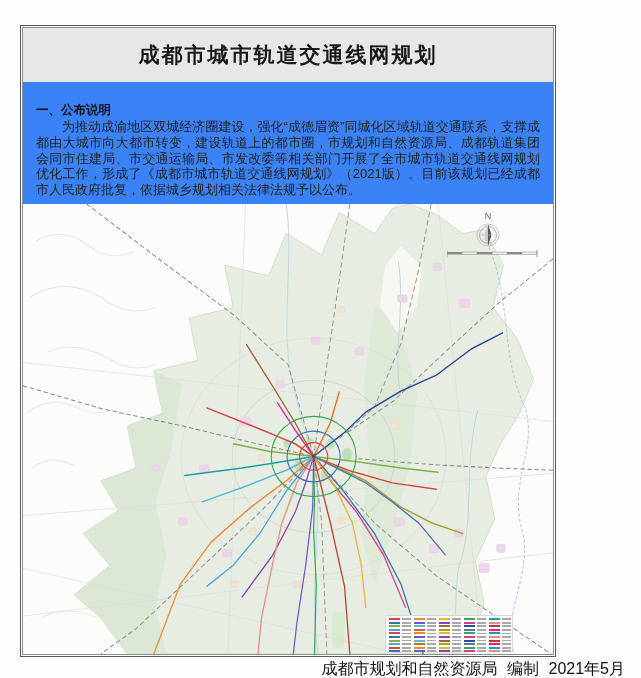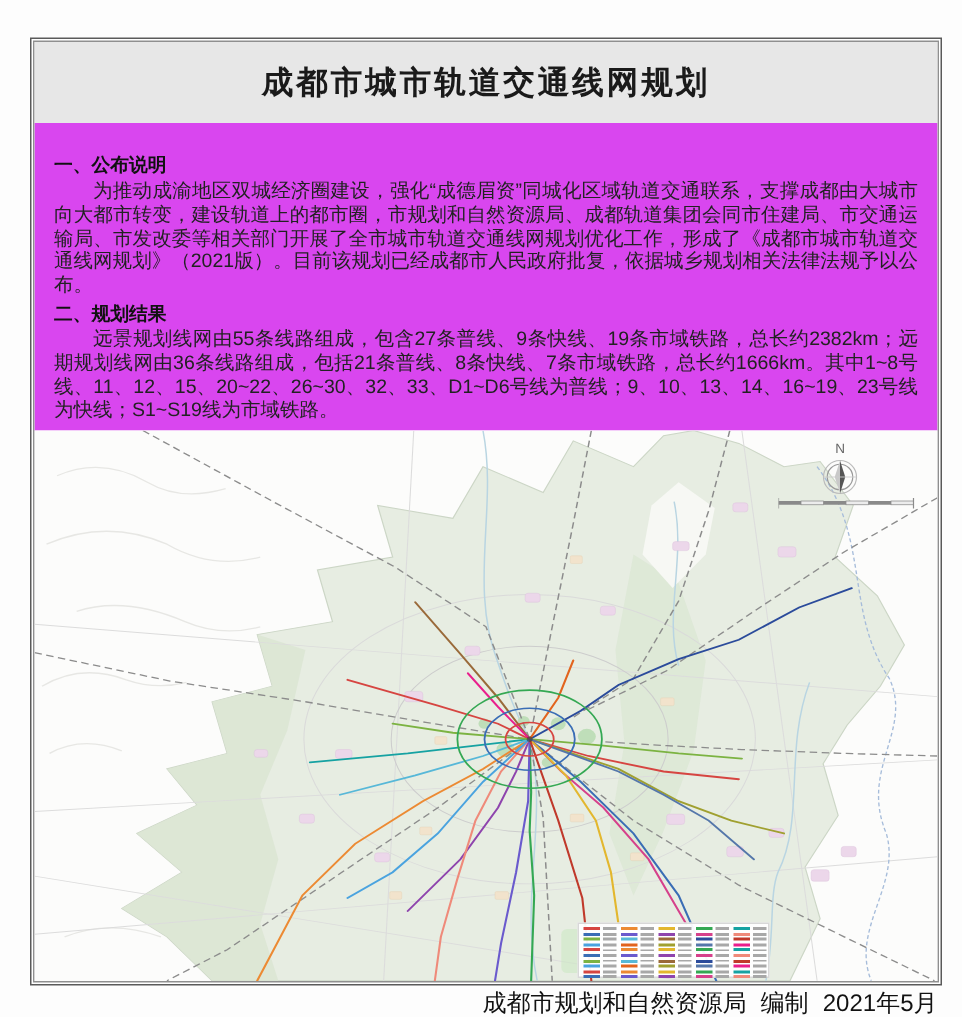--- a/index.html
+++ b/index.html
@@ -1,32 +1,32 @@
 <!DOCTYPE html>
 <html><head>
 <meta charset="utf-8">
 <style>
   * { margin:0; padding:0; box-sizing:border-box; }
   html,body { width:641px; height:678px; background:#fdfdfd; overflow:hidden;
               font-family:"Liberation Sans","DejaVu Sans",sans-serif; }
   .page { position:relative; width:641px; height:678px; }
 
   
-  .frame-outer { position:absolute; left:20px; top:25px; width:608px; height:632px;
+  .frame-outer { position:absolute; left:20px; top:25px; width:536px; height:632px;
                  border:1.5px solid #5a5a5a; background:#fff; padding:1px; }
   .frame-inner { width:100%; height:100%; border:1px solid #8f8f8f;
                  display:flex; flex-direction:column; overflow:hidden; background:#fff; }
 
   
   .title-band { height:54px; background:#e7e7e7; flex:0 0 54px;
                 display:flex; align-items:center; justify-content:center; }
   .title-band h1 { font-size:21px; font-weight:bold; color:#1a1a1a; letter-spacing:2px; }
 
   
-  .content { padding:21px 13px 2px 13px; color:#222; background:#d946ef; }
+  .content { padding:21px 13px 2px 13px; color:#222; background:#3b82f6; }
   .section .heading { font-size:12.5px; font-weight:bold; line-height:15px; color:#111; }
   .section .body { font-size:13px; line-height:15.8px; text-align:justify;
                    text-indent:2em; margin:1px 0 4px 0; color:#222; }
 
   
   .map-area { position:relative; flex:1 1 auto; overflow:hidden; background:#fcfcfb; }
   .map-area svg.basemap { position:absolute; left:0; top:0; width:100%; height:100%; }
 
   .compass { position:absolute; right:51px; top:8px; width:28px; text-align:center; }
   .compass .n { font-size:9px; color:#666; line-height:9px; }
@@ -54,24 +54,20 @@
     <div class="frame-inner">
 
       <div class="title-band">
         <h1>成都市城市轨道交通线网规划</h1>
       </div>
 
       <div class="content">
         <div class="section">
           <div class="heading">一、公布说明</div>
           <p class="body">为推动成渝地区双城经济圈建设，强化“成德眉资”同城化区域轨道交通联系，支撑成都由大城市向大都市转变，建设轨道上的都市圈，市规划和自然资源局、成都轨道集团会同市住建局、市交通运输局、市发改委等相关部门开展了全市城市轨道交通线网规划优化工作，形成了《成都市城市轨道交通线网规划》（2021版）。目前该规划已经成都市人民政府批复，依据城乡规划相关法律法规予以公布。</p>
-        </div>
-        <div class="section">
-          <div class="heading">二、规划结果</div>
-          <p class="body">远景规划线网由55条线路组成，包含27条普线、9条快线、19条市域铁路，总长约2382km；远期规划线网由36条线路组成，包括21条普线、8条快线、7条市域铁路，总长约1666km。其中1~8号线、11、12、15、20~22、26~30、32、33、D1~D6号线为普线；9、10、13、14、16~19、23号线为快线；S1~S19线为市域铁路。</p>
         </div>
       </div>
 
       <div class="map-area">
         <svg class="basemap" viewBox="0 0 600 426" preserveAspectRatio="none">
 
           <g stroke="#e7e7e4" fill="none" stroke-width="1">
             <path d="M15,35 q30,-15 60,5 q22,15 52,5"></path>
             <path d="M8,88 q40,-20 80,0 q30,20 62,10"></path>
             <path d="M28,140 q32,-12 72,8 q24,12 50,4"></path>

